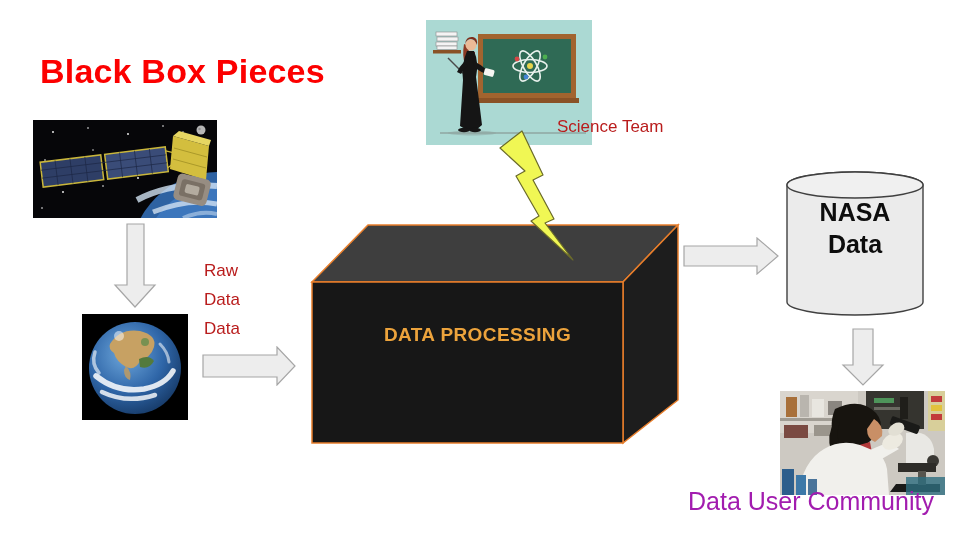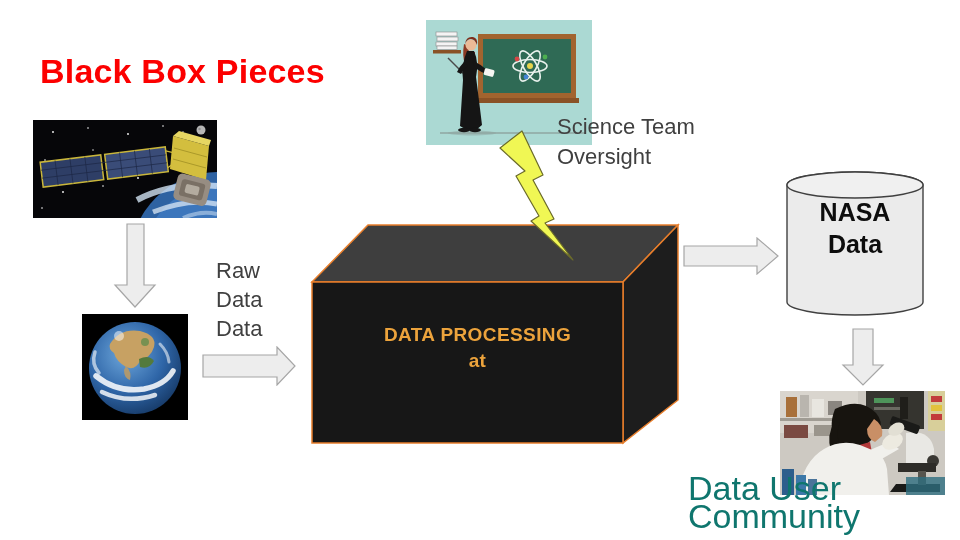--- a/index.html
+++ b/index.html
@@ -6,25 +6,25 @@
   #slide{
     position:relative;width:960px;height:540px;background:#ffffff;overflow:hidden;
     font-family:"Liberation Sans", sans-serif;
     border-radius:6px;
   }
   .abs{position:absolute;}
   #title{
     left:40px;top:52px;font-size:34px;font-weight:bold;color:#FC0000;
     letter-spacing:0.2px;white-space:nowrap;
   }
-  .gray-label{color:#404040;font-size:22px;line-height:29px;white-space:nowrap;}
-  #raw-label{left:216px;top:256px;}
+  .gray-label{color:#b91c1c;font-size:17px;line-height:29px;white-space:nowrap;}
+  #raw-label{left:204px;top:256px;}
   #science-label{left:557px;top:112px;line-height:30px;}
   #scientific-label{left:696px;top:303px;line-height:31px;}
-  #data-user-label{left:688px;top:474px;font-size:34px;line-height:28px;color:#0f766e;}
+  #data-user-label{left:688px;top:487px;font-size:25px;line-height:28px;color:#a21caf;}
   #box-text{
     left:312px;top:322px;width:331px;text-align:center;
     font-size:19px;font-weight:bold;line-height:26px;color:#ECA33C;letter-spacing:0.4px;
   }
   #cylinder-text{
     left:785px;top:196px;width:140px;text-align:center;
     font-size:25px;font-weight:bold;line-height:32px;color:#0d0d0d;
   }
   svg{display:block;}
   .arrow-shape{fill:#EDEDED;stroke:#A6A6A6;stroke-width:1.2;stroke-linejoin:miter;}
@@ -138,21 +138,20 @@
 
   <div class="abs" style="left:305px;top:218px;">
     <svg width="380" height="232" viewBox="0 0 380 232">
       <polygon points="7,64 63,7 373,7 318,64" fill="#3E3E3E" stroke="#E87E2B" stroke-width="1.5"></polygon>
       <polygon points="318,64 373,7 373,182 318,225" fill="#1D1D1D" stroke="#E87E2B" stroke-width="1.5"></polygon>
       <rect x="7" y="64" width="311" height="161" fill="#171717" stroke="#E87E2B" stroke-width="1.5"></rect>
     </svg>
   </div>
   <div id="box-text" class="abs">
     <div>DATA PROCESSING</div>
-    <div>at</div>
   </div>
 
   <div class="abs" style="left:426px;top:20px;">
     <svg width="166" height="125" viewBox="0 0 166 125">
       <rect width="166" height="125" fill="#ABD9D3"></rect>
       <line x1="14" y1="113" x2="160" y2="113" stroke="#8FA6A2" stroke-width="1.5"></line>
       <ellipse cx="46" cy="113" rx="24" ry="2.5" fill="#8FA6A2" opacity="0.55"></ellipse>
 
       <rect x="52" y="14" width="98" height="64" fill="#A2642F"></rect>
       <rect x="57" y="19" width="88" height="54" fill="#2F6A55"></rect>
@@ -194,21 +193,20 @@
   </div>
 
   <div class="abs" style="left:485px;top:128px;">
     <svg width="100" height="140" viewBox="0 0 100 140">
       <path d="M15,20 L37,3 L58,47 L48,52 L69,91 L60,95 L88,132 L46,93 L54,88 L31,48 L40,43 Z" fill="#F0F754" stroke="#6A6A2A" stroke-width="1.2" stroke-linejoin="round"></path>
     </svg>
   </div>
 
   <div id="science-label" class="abs gray-label">
     <div>Science Team</div>
-    <div>Oversight</div>
   </div>
 
   <div class="abs" style="left:683px;top:237px;">
     <svg width="96" height="38" viewBox="0 0 96 38">
       <path class="arrow-shape" d="M1,9 L74,9 L74,1 L95,19 L74,37 L74,29 L1,29 Z"></path>
     </svg>
   </div>
 
   <div class="abs" style="left:785px;top:170px;">
     <svg width="140" height="148" viewBox="0 0 140 148">

